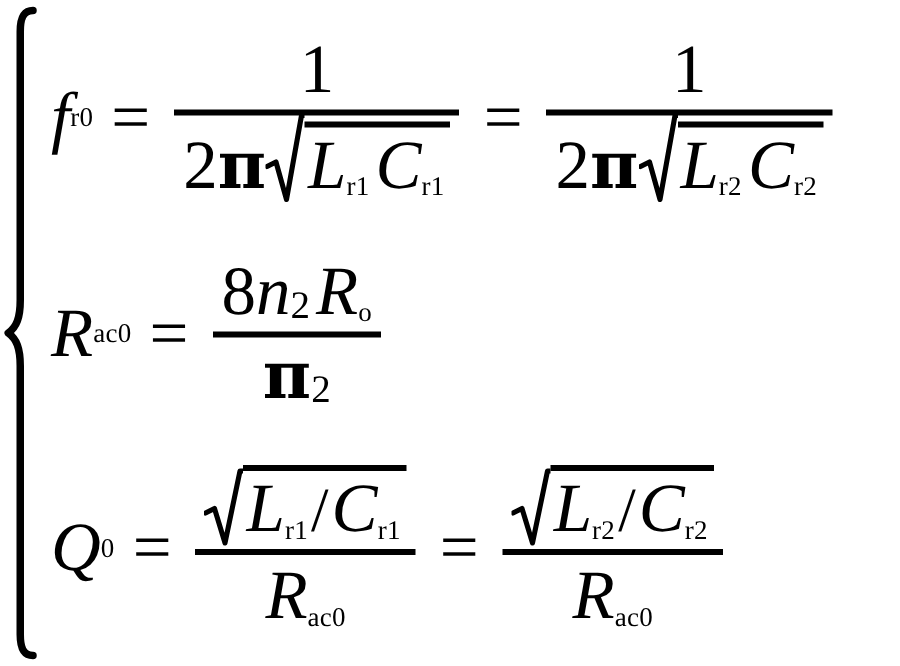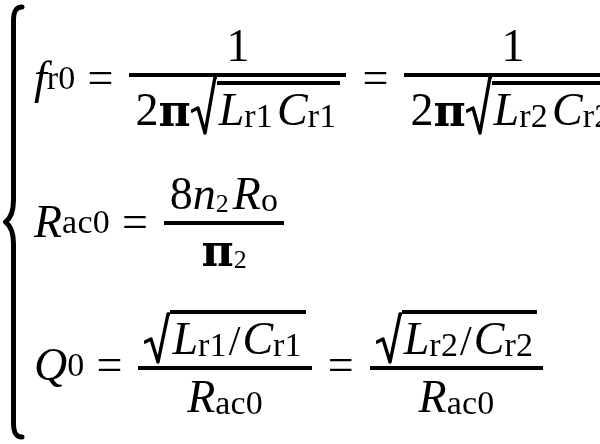--- a/index.html
+++ b/index.html
@@ -56,21 +56,21 @@
   }
   .pi {
     font-style: normal;
     font-size: 44px;
     font-weight: bold;
     line-height: 1;
     font-family: "DejaVu Serif", serif;
   }
   .sub {
     font-style: normal;
-    font-size: 34px;
+    font-size: 18px;
     vertical-align: -0.30em;
     letter-spacing: 0.2px;
     line-height: 1;
   }
   .sup {
     font-style: normal;
     font-size: 26px;
     vertical-align: 0.60em;
     line-height: 1;
   }

